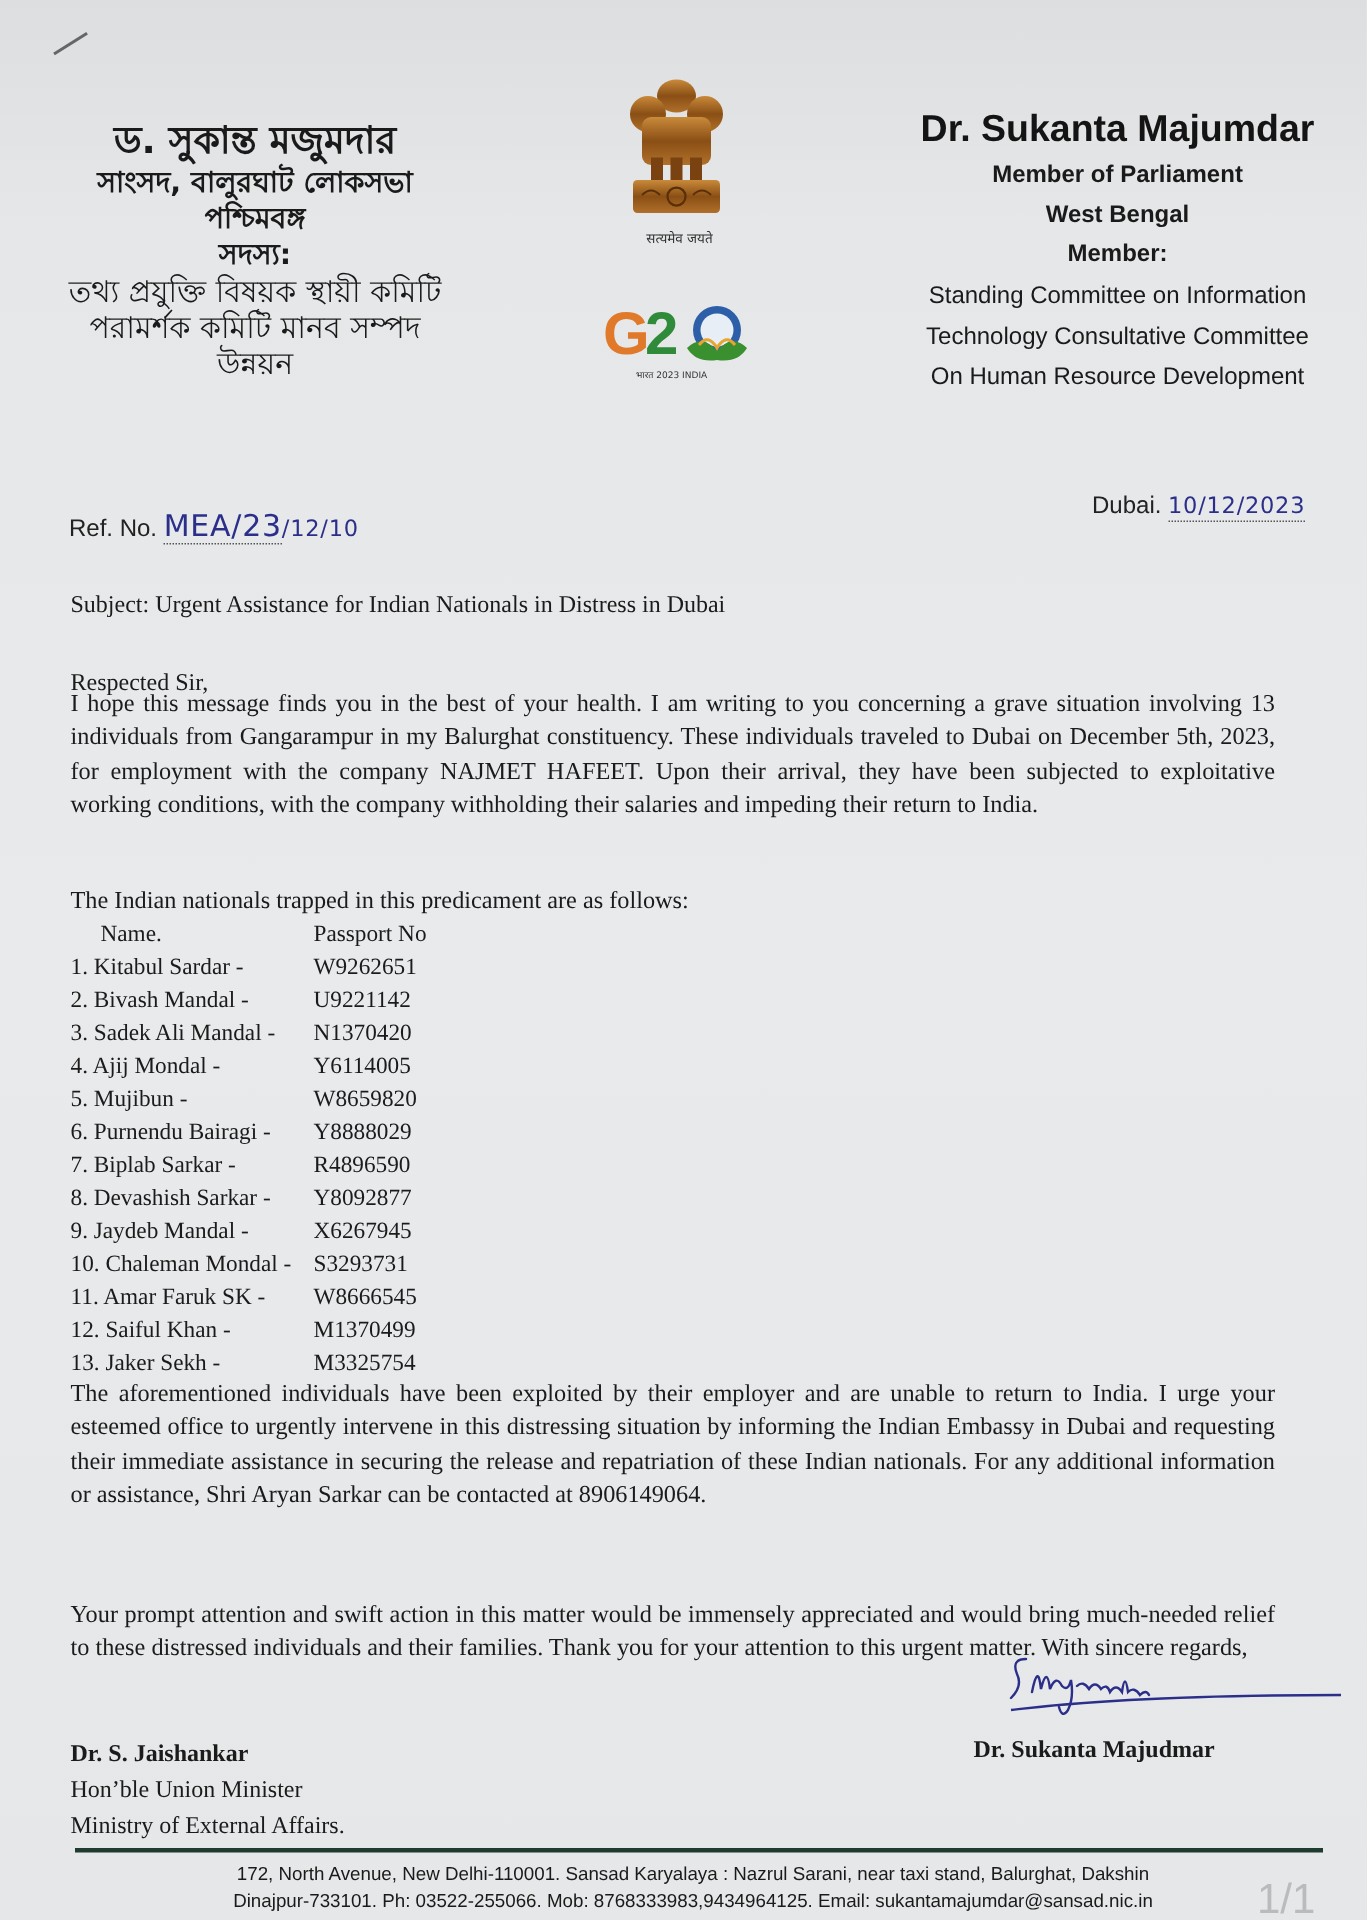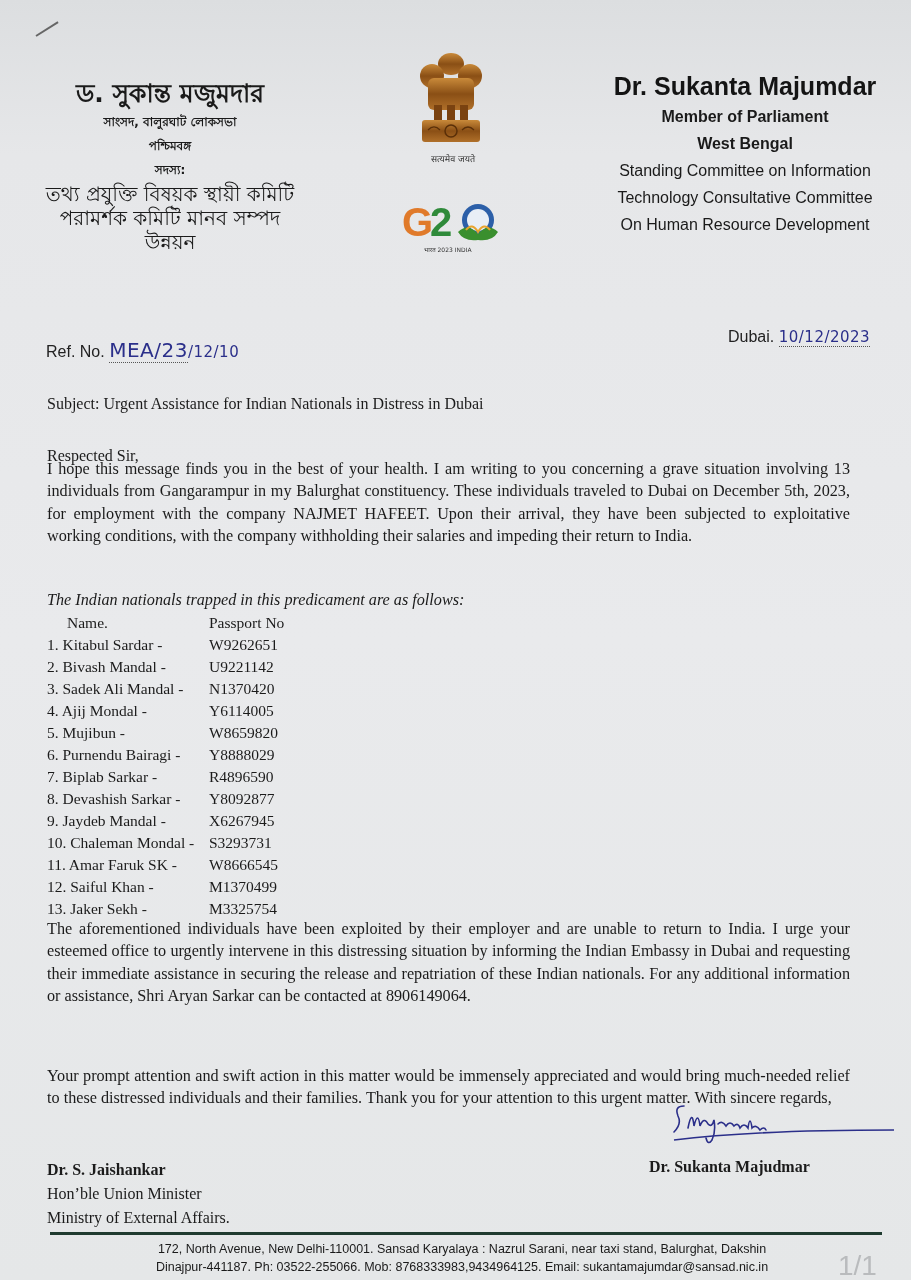--- a/index.html
+++ b/index.html
@@ -20,21 +20,21 @@
     background: linear-gradient(90deg, #d8dadb, #cfd1d2);
     border-left: 1px solid #c8caca;
   }
   .pen-mark {
     position: absolute; left: 36px; top: 35px; width: 26px; height: 2px;
     background: #666; transform: rotate(-32deg); transform-origin: left center;
   }
   
   .bn-header { position: absolute; left: 20px; top: 78px; width: 300px; text-align: center; font-family: "DejaVu Sans", sans-serif; color: #1a1a1a; }
   .bn-name { font-size: 25px; font-weight: bold; line-height: 32px; }
-  .bn-line { font-size: 12px; font-weight: bold; line-height: 24px; }
+  .bn-line { font-size: 19px; font-weight: bold; line-height: 24px; }
   .bn-small { font-size: 20px; line-height: 24px; }
   
   .emblem { position: absolute; left: 418px; top: 50px; width: 66px; height: 98px; }
   .motto { position: absolute; left: 408px; top: 152px; width: 90px; text-align: center; font-family: "DejaVu Sans", sans-serif; font-size: 9px; color: #333; }
   .g20 { position: absolute; left: 400px; top: 196px; width: 120px; height: 62px; }
   
   .en-header { position: absolute; left: 600px; top: 68px; width: 290px; text-align: center; font-family: "Liberation Sans", sans-serif; }
   .en-name { font-size: 25px; font-weight: bold; color: #141414; line-height: 36px; white-space: nowrap; }
   .en-bold { font-size: 16px; font-weight: bold; line-height: 26.5px; color: #1a1a1a; }
   .en-reg { font-size: 16px; line-height: 27px; color: #1a1a1a; white-space: nowrap; }
@@ -106,39 +106,40 @@
     <circle cx="78" cy="24" r="11" fill="#e8eef6"></circle>
     <path d="M58 36 q10 -10 20 2 q10 -12 20 -2 q-6 10 -20 8 q-14 2 -20 -8z" fill="#3a8f2e"></path>
     <path d="M66 34 q6 -8 12 2 q6 -10 12 -2" fill="none" stroke="#e8a530" stroke-width="2"></path>
     <text x="24" y="56" font-family="DejaVu Sans, sans-serif" font-size="6" fill="#333">भारत 2023 INDIA</text>
   </svg>
 
   <div class="en-header">
     <div class="en-name">Dr. Sukanta Majumdar</div>
     <div class="en-bold">Member of Parliament</div>
     <div class="en-bold">West Bengal</div>
+    <div class="en-bold">Member:</div>
     <div class="en-reg">Standing Committee on Information</div>
     <div class="en-reg">Technology Consultative Committee</div>
     <div class="en-reg">On Human Resource Development</div>
   </div>
 
   <div class="ref">
     <span>Ref. No.</span>
     <span class="dotted"><span class="handwritten">MEA/23</span></span><span class="handwritten hw-small">/12/10</span>
   </div>
   <div class="date">
     <span>Dubai.</span>
     <span class="dotted"><span class="handwritten hw-small">10/12/2023</span></span>
   </div>
 
   <div class="subject">Subject: Urgent Assistance for Indian Nationals in Distress in Dubai</div>
   <div class="salutation">Respected Sir,</div>
 
   <div class="body-text" style="top:458px;">I hope this message finds you in the best of your health. I am writing to you concerning a grave situation involving 13 individuals from Gangarampur in my Balurghat constituency. These individuals traveled to Dubai on December 5th, 2023, for employment with the company NAJMET HAFEET. Upon their arrival, they have been subjected to exploitative working conditions, with the company withholding their salaries and impeding their return to India.</div>
-  <div class="body-text" style="top:589px;font-style:italic;">The Indian nationals trapped in this predicament are as follows:</div>
+  <div class="body-text" style="top:589px;">The Indian nationals trapped in this predicament are as follows:</div>
 
   <div class="table">
     <div class="row">
       <div class="c-name hdr-name">Name.</div>
       <div class="c-pass">Passport No</div>
     </div>
     <div class="row">
         <div class="c-name">1. Kitabul Sardar -</div>
         <div class="c-pass">W9262651</div>
       </div>
@@ -203,16 +204,16 @@
 
   <div class="addressee">
     <div class="b">Dr. S. Jaishankar</div>
     <div>Hon’ble Union  Minister</div>
     <div>Ministry of External Affairs.</div>
   </div>
 
   <div class="rule"></div>
   <div class="footer">
     <div>172, North Avenue, New Delhi-110001. Sansad Karyalaya : Nazrul Sarani, near taxi stand, Balurghat, Dakshin</div>
-    <div>Dinajpur-441187. Ph: 03522-255066. Mob: 8768333983,9434964125. Email: sukantamajumdar@sansad.nic.in</div>
+    <div>Dinajpur-733101. Ph: 03522-255066. Mob: 8768333983,9434964125. Email: sukantamajumdar@sansad.nic.in</div>
   </div>
   <div class="pagenum">1/1</div>
 </div>
 
 </body></html>

